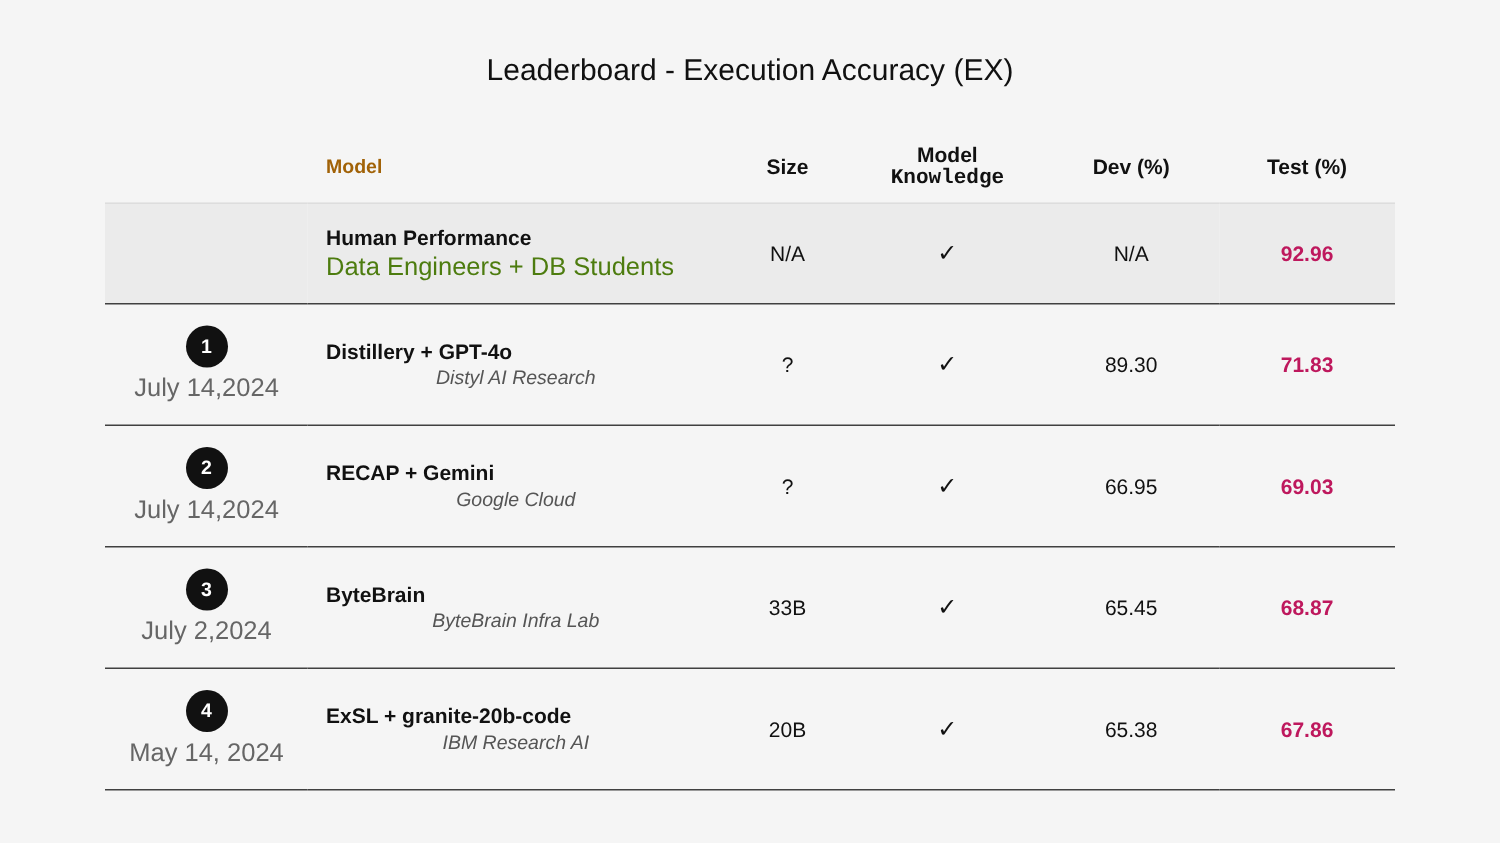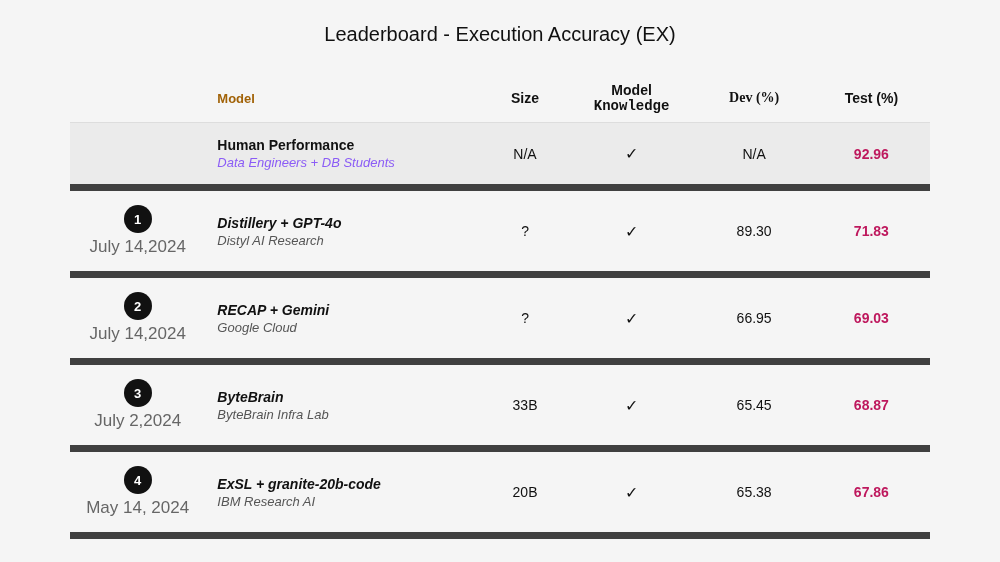--- a/index.html
+++ b/index.html
@@ -61,28 +61,27 @@
       width: 260px;
     }
     .col-size {
       width: 80px;
     }
     .col-oracle {
       width: 120px;
     }
     .col-dev {
       width: 110px;
-      font-family: Liberation Serif, serif;
     }
     .col-test {
       width: 110px;
     }
 
     tbody tr {
-      border-bottom: 7px solid #404040;
+      border-bottom: 1px solid #404040;
     }
 
     tbody tr.highlighted {
       background-color: #ebebeb;
     }
 
     tbody tr.normal {
       background-color: #f5f5f5;
     }
 
@@ -115,42 +114,41 @@
       font-size: 17px;
       color: #666;
       white-space: nowrap;
     }
 
     .model-name {
       font-size: 14px;
       font-weight: 700;
       color: #111;
       display: block;
-      font-style: italic;
     }
 
     .model-org {
       font-size: 13px;
       font-style: italic;
       color: #555;
       display: block;
       margin-top: 2px;
+      text-align: center;
     }
 
     .human-name {
       font-size: 14px;
       font-weight: 700;
       color: #111;
       display: block;
     }
 
     .human-org {
-      font-size: 13px;
-      font-style: italic;
-      color: #8b5cf6;
+      font-size: 17px;
+      color: #4d7c0f;
       display: block;
       margin-top: 2px;
     }
 
     .center-text {
       text-align: center;
       font-size: 14px;
       color: #111;
     }
 

